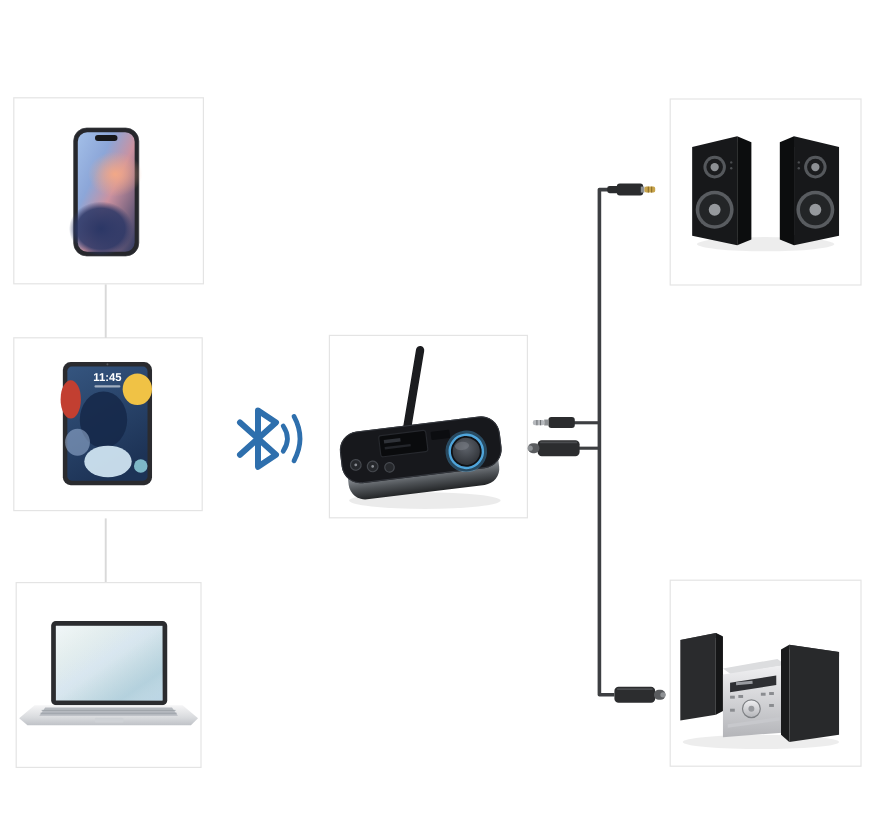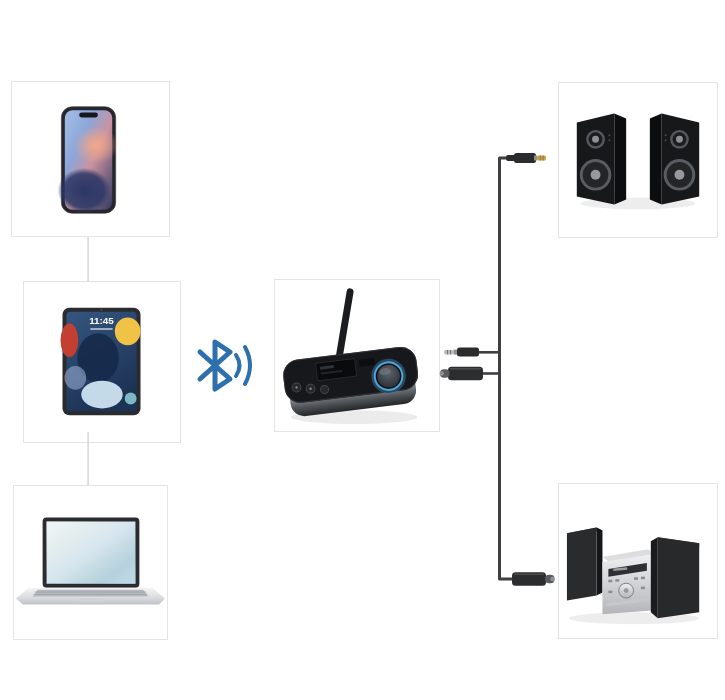--- a/index.html
+++ b/index.html
@@ -1,20 +1,20 @@
 <!DOCTYPE html>
 <html style="--background: #ffffff; --box-border: #e4e4e4; --connector-line: #d9d9d9; --cable: #3d3f42; --bluetooth-blue: #2e6fad; --knob-glow: #57b5f0; --aux-gold: #c8a44b;"><head>
 <meta charset="utf-8">
 <style>
   html,body{margin:0;padding:0;background:#fff;font-family:"Liberation Sans",sans-serif;}
   .stage{position:relative;width:725px;height:700px;background:var(--background,#fff);overflow:hidden;}
   .panel{position:absolute;background:#fff;border:1px solid var(--box-border,#e4e4e4);box-sizing:border-box;}
   .panel svg{display:block;width:100%;height:100%;}
   #box-phone{left:11px;top:81px;width:159px;height:156px;}
-  #box-tablet{left:11px;top:281px;width:158px;height:162px;margin-left:12px;}
+  #box-tablet{left:11px;top:281px;width:158px;height:145px;}
   #box-laptop{left:13px;top:485px;width:155px;height:155px;}
   #box-hub{left:274px;top:279px;width:166px;height:153px;}
   #box-speakers{left:558px;top:82px;width:160px;height:156px;}
   #box-stereo{left:558px;top:483px;width:160px;height:156px;}
   #bt-icon{position:absolute;left:190px;top:336px;width:73px;height:62px;}
   #cable-overlay{position:absolute;left:0;top:0;width:725px;height:700px;pointer-events:none;}
   svg text{font-family:"Liberation Sans",sans-serif;}
 </style>
 </head>
 <body>

